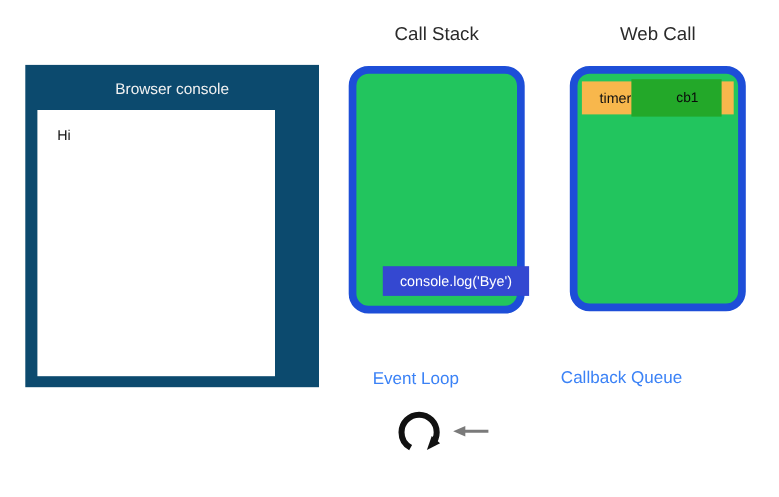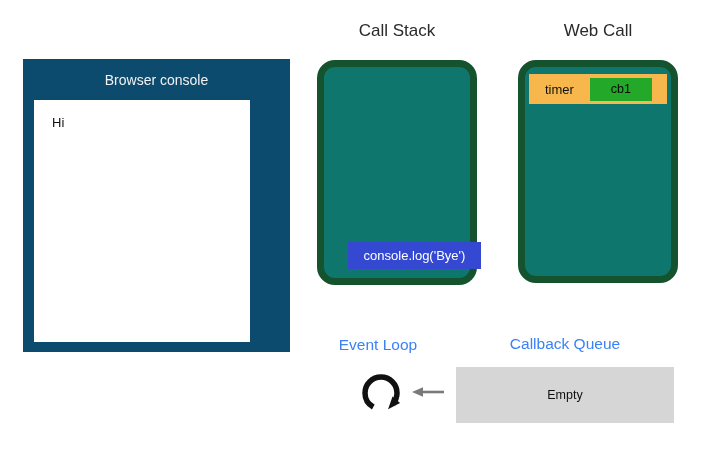--- a/index.html
+++ b/index.html
@@ -34,22 +34,22 @@
   }
   .console-line {
     position: absolute;
     left: 18px; top: 15px;
     font-size: 13px;
     color: #111111;
   }
   
   .rounded-box {
     position: absolute;
-    background: #0f766e;
-    border: 7px solid #14532d;
+    background: #22c55e;
+    border: 7px solid #1d4ed8;
     border-radius: 18px;
     box-sizing: border-box;
   }
   .stack-box { left: 317px; top: 60px; width: 160px; height: 225px; }
   .apis-box  { left: 518px; top: 60px; width: 160px; height: 223px; }
   .section-title {
     position: absolute;
     top: 21px;
     width: 160px;
     text-align: center;
@@ -73,26 +73,26 @@
     position: absolute;
     left: 4px; top: 7px;
     width: 138px; height: 30px;
     background: #f8b74c;
     display: flex; align-items: center;
     font-size: 13px;
     color: #111111;
   }
   .api-label { margin-left: 16px; }
   .api-callback {
-    margin-left: 16px;
-    width: 62px; height: 23px;
+    width: 62px; height: 34px;
     background: #23a829;
     display: flex; align-items: center; justify-content: center;
     font-size: 12.5px;
     color: #0a0a0a;
+    padding-left: 20px;
   }
   
   .bottom-title {
     position: absolute;
     text-align: center;
     font-size: 15.5px;
     color: #3b82f6;
   }
   #event-loop-title { left: 328px; top: 336px; width: 100px; }
   #callback-queue-title { left: 465px; top: 335px; width: 200px; }
@@ -146,17 +146,14 @@
     <circle cx="24" cy="24" r="16" fill="none" stroke="#111111" stroke-width="5.5" stroke-dasharray="79 21.5" stroke-dashoffset="-33"></circle>
     <polygon points="-5,-5 -5,5 7.5,0" fill="#111111" transform="translate(36,34.5) rotate(131)"></polygon>
   </svg>
 
   <svg class="left-arrow" viewBox="0 0 34 14" xmlns="http://www.w3.org/2000/svg" aria-hidden="true">
     <line x1="11" y1="7" x2="33" y2="7" stroke="#7a7a7a" stroke-width="2.6"></line>
     <polygon points="1,7 12,2.2 12,11.8" fill="#7a7a7a"></polygon>
   </svg>
 
   <div class="bottom-title" id="callback-queue-title">Callback Queue</div>
-  <div class="queue-box">
-    <span>Empty</span>
-  </div>
 
 </div>
 
 </body></html>

